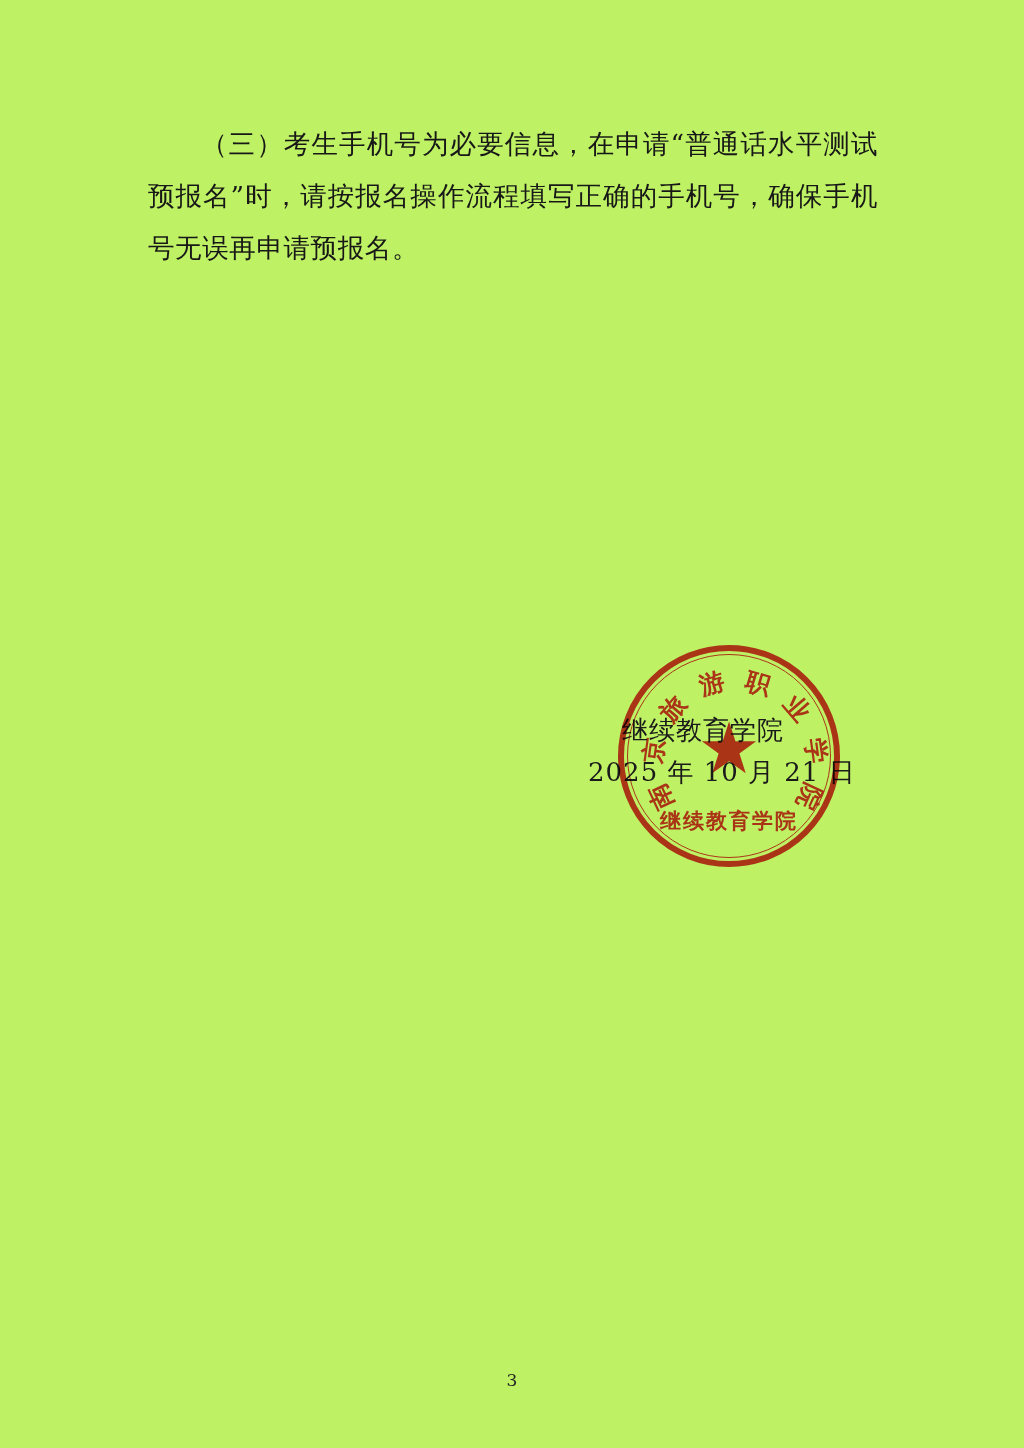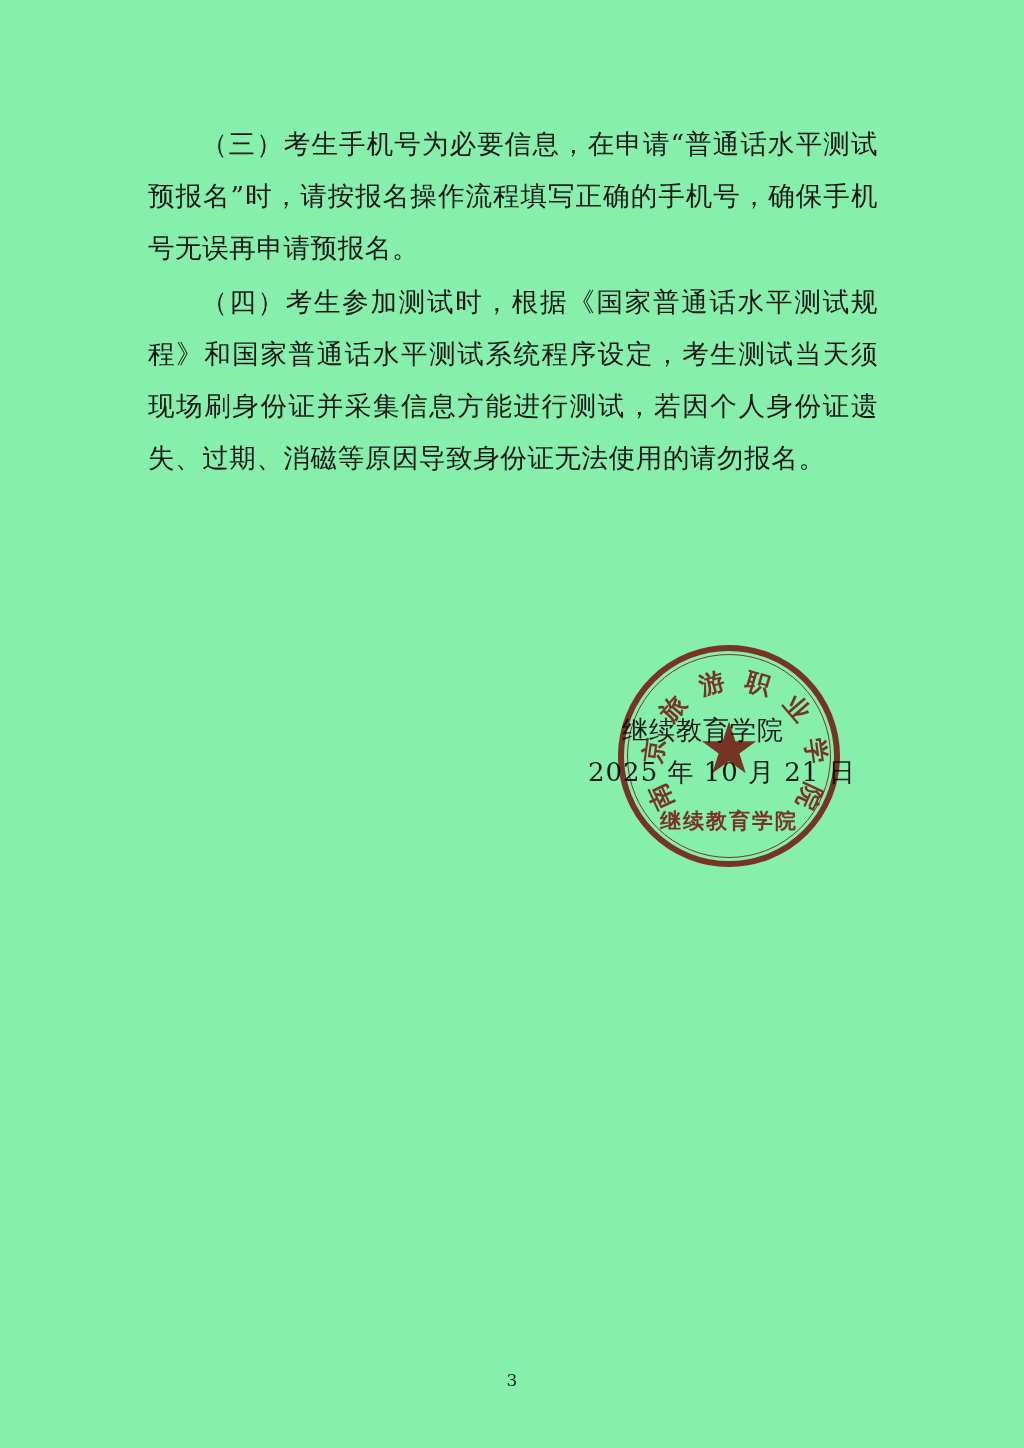--- a/index.html
+++ b/index.html
@@ -15,21 +15,21 @@
     color: #1a1a1a;
     overflow: hidden;
   }
 
   .page {
     position: absolute;
     left: 0;
     top: 0;
     width: 1024px;
     height: 1448px;
-    background: #86efac;
+    background: #bef264;
   }
 
   .content {
     position: absolute;
     left: 148px;
     top: 118px;
     width: 730px;
   }
 
   .para {
@@ -145,21 +145,20 @@
     font-family: "DejaVu Serif", "Liberation Serif", serif;
   }
 </style>
 </head>
 <body>
 
 <div class="page">
 
   <div class="content">
     <p class="para">（三）考生手机号为必要信息，在申请“普通话水平测试预报名”时，请按报名操作流程填写正确的手机号，确保手机号无误再申请预报名。</p>
-    <p class="para">（四）考生参加测试时，根据《国家普通话水平测试规程》和国家普通话水平测试系统程序设定，考生测试当天须现场刷身份证并采集信息方能进行测试，若因个人身份证遗失、过期、消磁等原因导致身份证无法使用的请勿报名。</p>
   </div>
 
   <div class="signature-block">
     <div class="sign-line sign-org">继续教育学院</div>
     <div class="sign-line sign-date">2025 年 10 月 21 日</div>
 
     <div class="seal">
       <div class="seal-inner"></div>
       <div class="seal-arc" id="seal-arc">
           <span style="transform: translate(-74.3172px, 34.6547px) rotate(-115deg) translate(-50%, -50%);">南</span>

